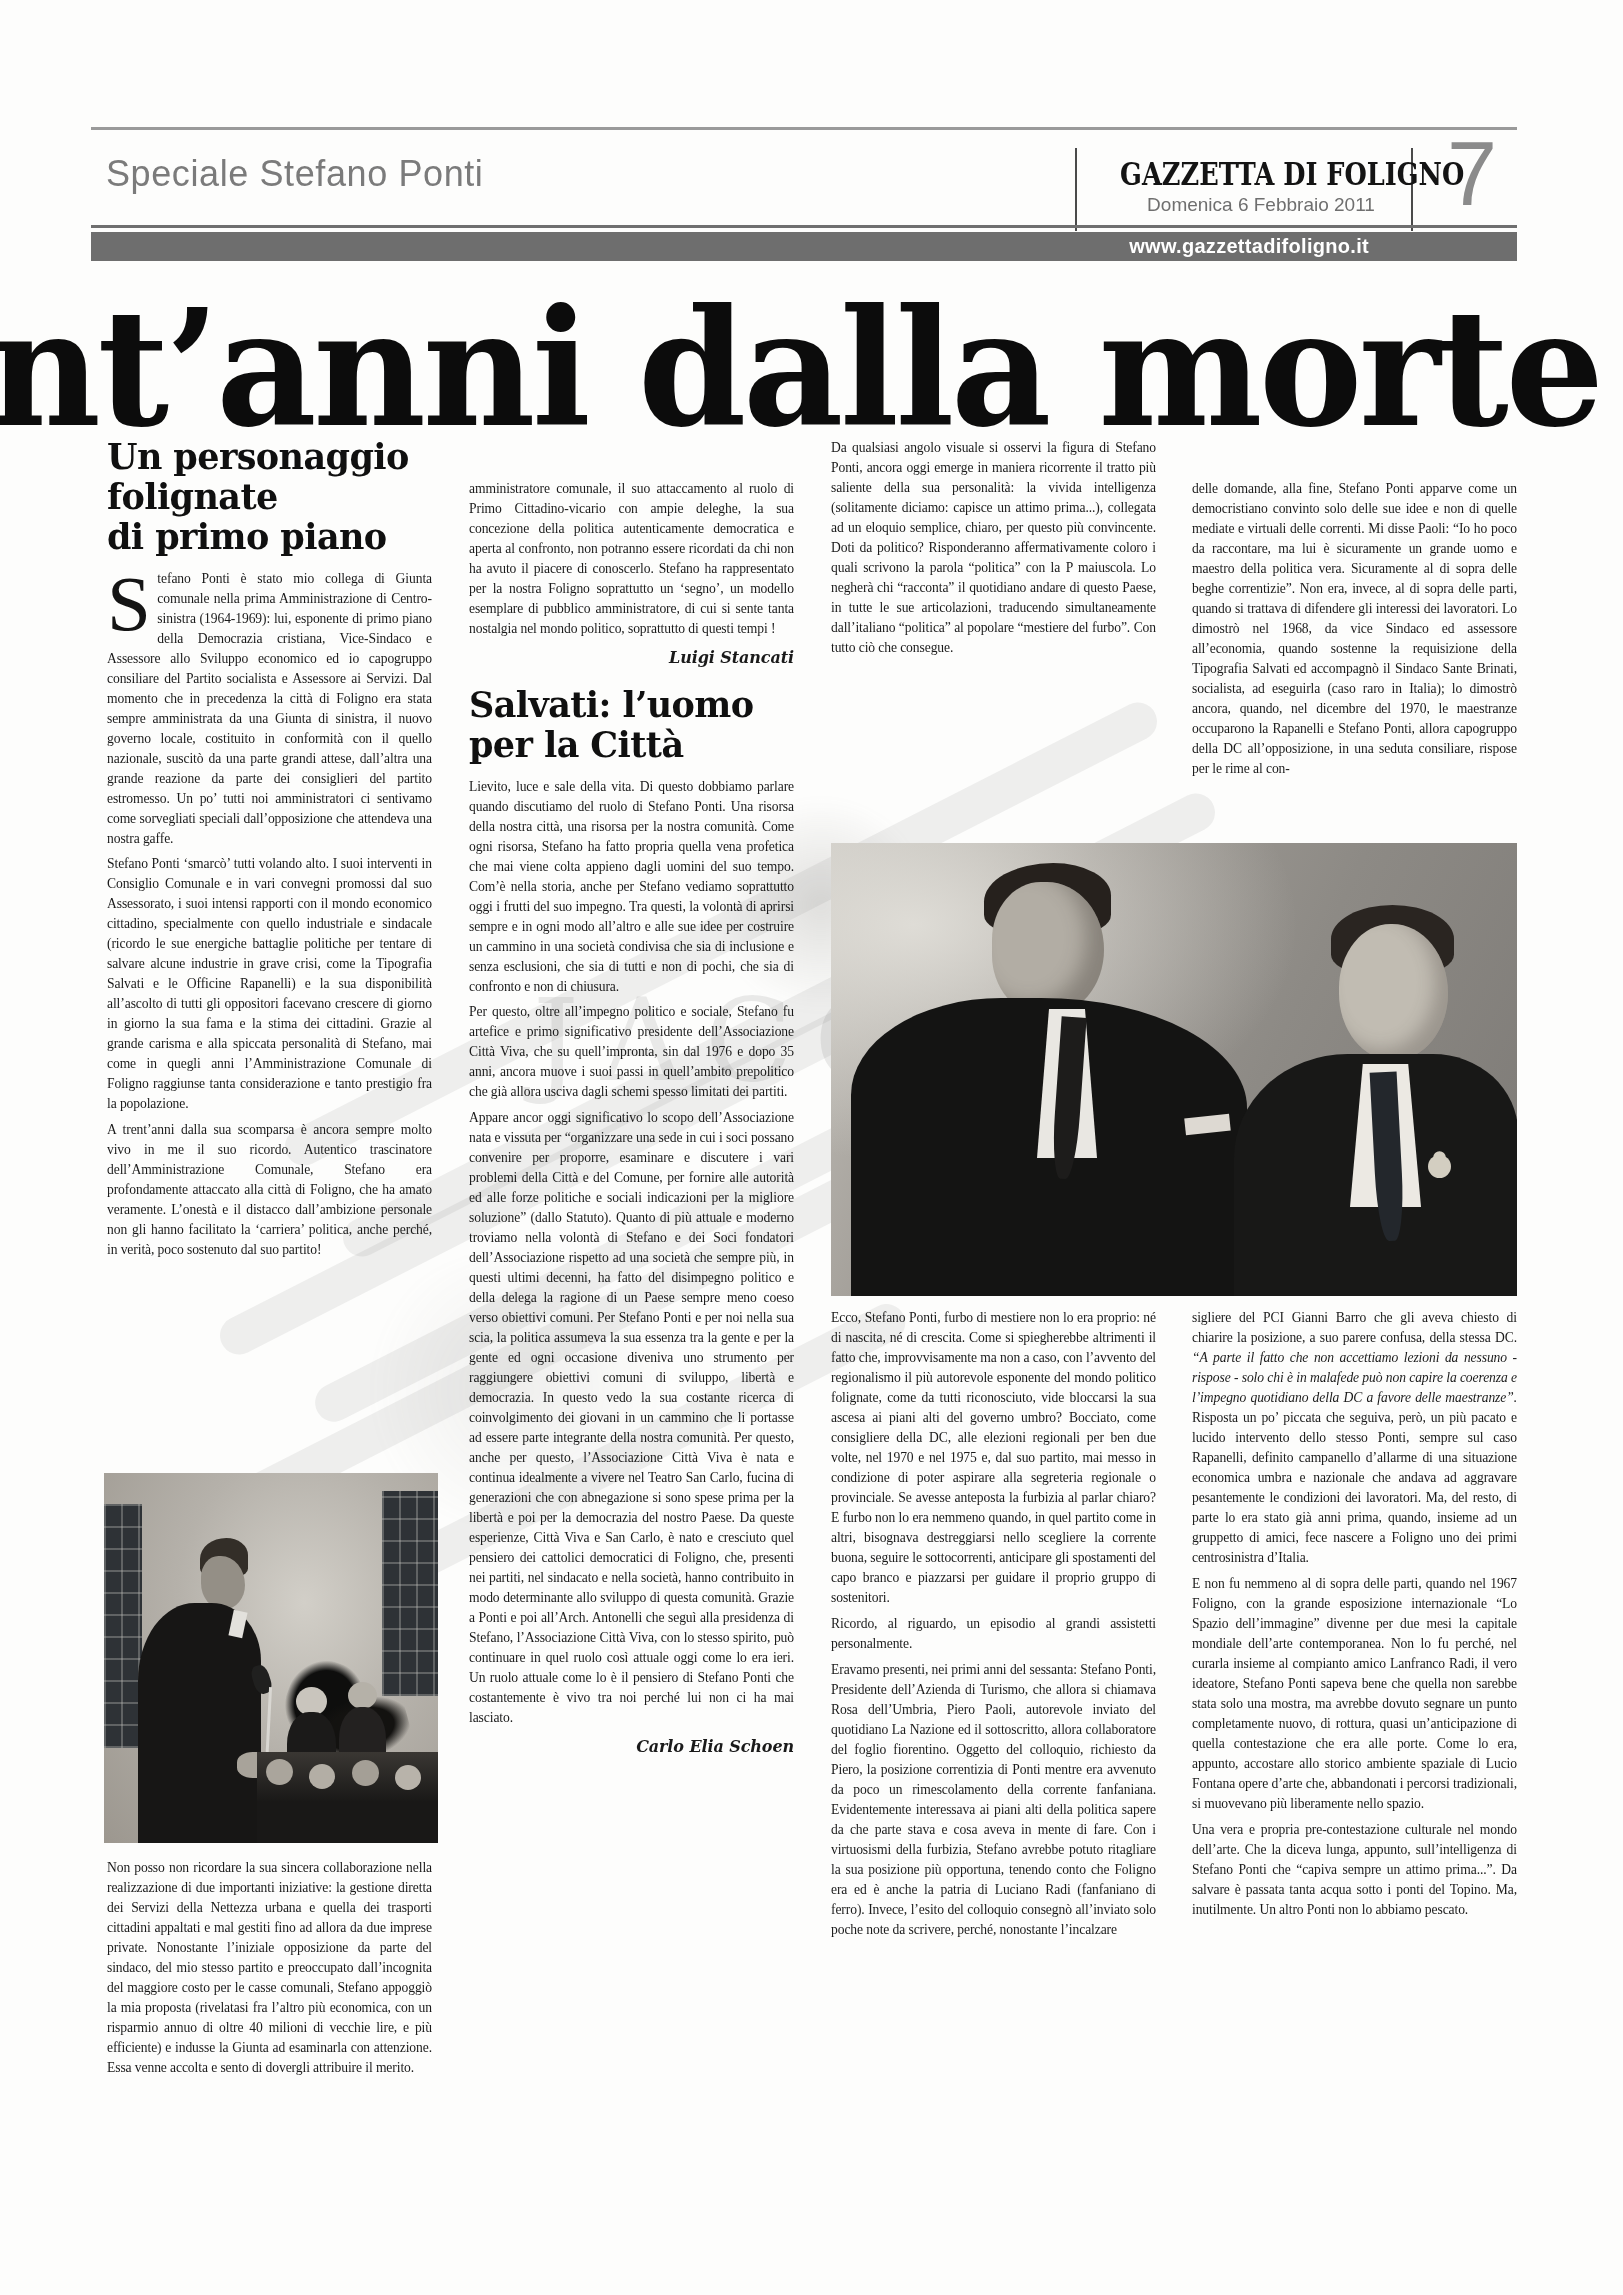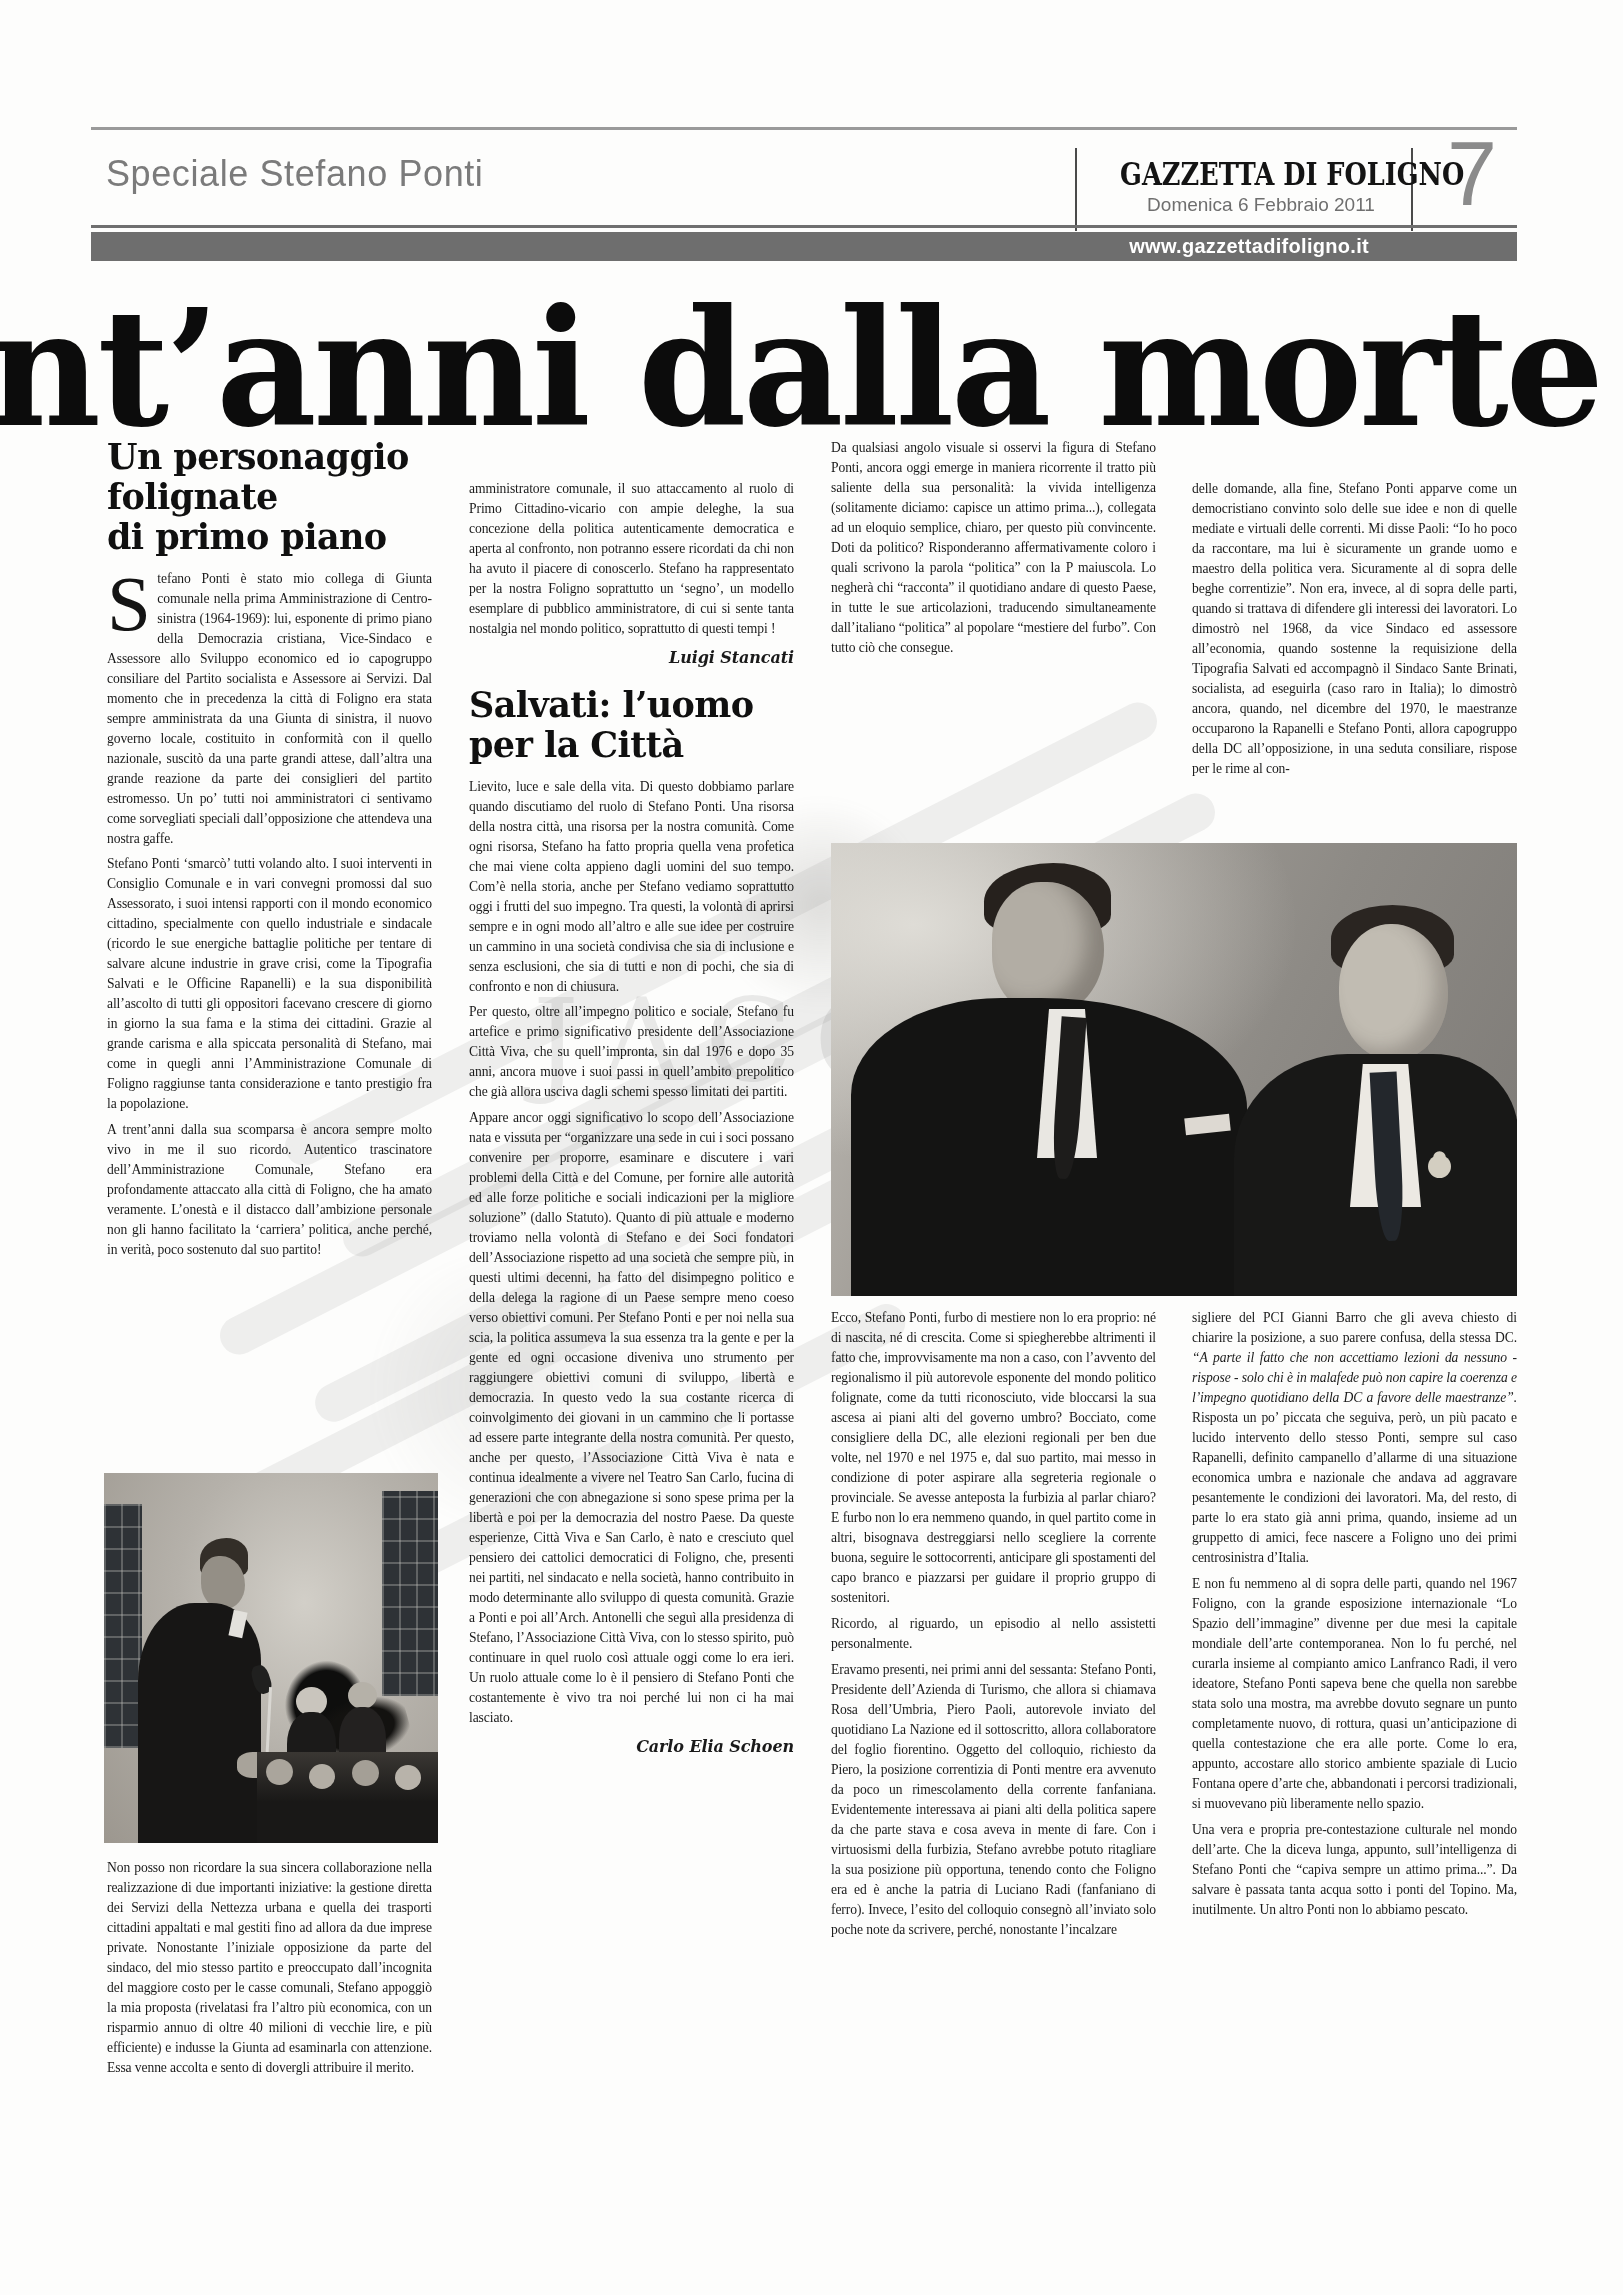--- a/index.html
+++ b/index.html
@@ -153,21 +153,21 @@
     <div class="ph" style="left:500px;top:62px;width:123px;height:68px;background:#2a2521;border-radius:55% 55% 30% 30%;"></div>
     <div class="ph" style="left:508px;top:81px;width:109px;height:136px;background:#c1bcb2;border-radius:48% 52% 50% 50%;box-shadow:inset -13px -10.4px 17px rgba(70,64,58,0.30);"></div>
     <div class="ph" style="left:403px;top:211px;width:284px;height:242px;background:#181817;border-radius:40% 30% 0 0/104px 78px 0 0;"></div>
     <div class="ph" style="left:519px;top:221px;width:71px;height:143px;background:#ece9e3;clip-path:polygon(18% 0,82% 0,100% 100%,0 100%);"></div>
     <div class="ph" style="left:543px;top:229px;width:27px;height:169px;background:#23272c;transform:rotate(-3deg);border-radius:0 0 40% 40%;"></div>
     <div class="ph" style="left:597px;top:312px;width:23.4px;height:23.4px;background:#d3cec1;border-radius:50%;box-shadow:0 -9px 0 -5.2px #d3cec1;"></div>
   </div>
 
   <div id="col3-bot" class="col abs">
     <p>Ecco, Stefano Ponti, furbo di mestiere non lo era proprio: né di nascita, né di crescita. Come si spiegherebbe altrimenti il fatto che, improvvisamente ma non a caso, con l’avvento del regionalismo il più autorevole esponente del mondo politico folignate, come da tutti riconosciuto, vide bloccarsi la sua ascesa ai piani alti del governo umbro? Bocciato, come consigliere della DC, alle elezioni regionali per ben due volte, nel 1970 e nel 1975 e, dal suo partito, mai messo in condizione di poter aspirare alla segreteria regionale o provinciale. Se avesse anteposta la furbizia al parlar chiaro? E furbo non lo era nemmeno quando, in quel partito come in altri, bisognava destreggiarsi nello scegliere la corrente buona, seguire le sottocorrenti, anticipare gli spostamenti del capo branco e piazzarsi per guidare il proprio gruppo di sostenitori.</p>
-    <p>Ricordo, al riguardo, un episodio al nello assistetti personalmente.</p>
+    <p>Ricordo, al riguardo, un episodio al grandi assistetti personalmente.</p>
     <p>Eravamo presenti, nei primi anni del sessanta: Stefano Ponti, Presidente dell’Azienda di Turismo, che allora si chiamava Rosa dell’Umbria, Piero Paoli, autorevole inviato del quotidiano La Nazione ed il sottoscritto, allora collaboratore del foglio fiorentino. Oggetto del colloquio, richiesto da Piero, la posizione correntizia di Ponti mentre era avvenuto da poco un rimescolamento della corrente fanfaniana. Evidentemente interessava ai piani alti della politica sapere da che parte stava e cosa aveva in mente di fare. Con i virtuosismi della furbizia, Stefano avrebbe potuto ritagliare la sua posizione più opportuna, tenendo conto che Foligno era ed è anche la patria di Luciano Radi (fanfaniano di ferro). Invece, l’esito del colloquio consegnò all’inviato solo poche note da scrivere, perché, nonostante l’incalzare</p>
   </div>
 
   <div id="col4-top" class="col abs">
     <p>delle domande, alla fine, Stefano Ponti apparve come un democristiano convinto solo delle sue idee e non di quelle mediate e virtuali delle correnti. Mi disse Paoli: “Io ho poco da raccontare, ma lui è sicuramente un grande uomo e maestro della politica vera. Sicuramente al di sopra delle beghe correntizie”. Non era, invece, al di sopra delle parti, quando si trattava di difendere gli interessi dei lavoratori. Lo dimostrò nel 1968, da vice Sindaco ed assessore all’economia, quando sostenne la requisizione della Tipografia Salvati ed accompagnò il Sindaco Sante Brinati, socialista, ad eseguirla (caso raro in Italia); lo dimostrò ancora, quando, nel dicembre del 1970, le maestranze occuparono la Rapanelli e Stefano Ponti, allora capogruppo della DC all’opposizione, in una seduta consiliare, rispose per le rime al con-</p>
   </div>
 
   <div id="col4-bot" class="col abs">
     <p><span>sigliere del PCI Gianni Barro che gli aveva chiesto di chiarire la posizione, a suo parere confusa, della stessa DC. </span><span class="q-italic">“A parte il fatto che non accettiamo lezioni da nessuno - rispose - solo chi è in malafede può non capire la coerenza e l’impegno quotidiano della DC a favore delle maestranze”.</span><span> Risposta un po’ piccata che seguiva, però, un più pacato e lucido intervento dello stesso Ponti, sempre sul caso Rapanelli, definito campanello d’allarme di una situazione economica umbra e nazionale che andava ad aggravare pesantemente le condizioni dei lavoratori. Ma, del resto, di parte lo era stato già anni prima, quando, insieme ad un gruppetto di amici, fece nascere a Foligno uno dei primi centrosinistra d’Italia.</span></p>
     <p>E non fu nemmeno al di sopra delle parti, quando nel 1967 Foligno, con la grande esposizione internazionale “Lo Spazio dell’immagine” divenne per due mesi la capitale mondiale dell’arte contemporanea. Non lo fu perché, nel curarla insieme al compianto amico Lanfranco Radi, il vero ideatore, Stefano Ponti sapeva bene che quella non sarebbe stata solo una mostra, ma avrebbe dovuto segnare un punto completamente nuovo, di rottura, quasi un’anticipazione di quella contestazione che era alle porte. Come lo era, appunto, accostare allo storico ambiente spaziale di Lucio Fontana opere d’arte che, abbandonati i percorsi tradizionali, si muovevano più liberamente nello spazio.</p>

